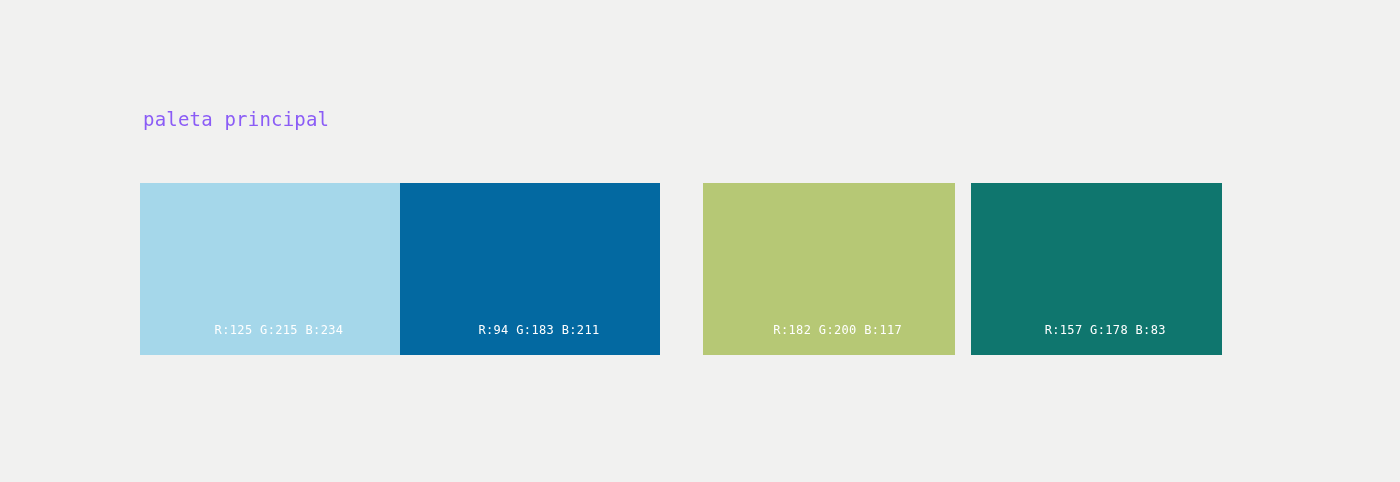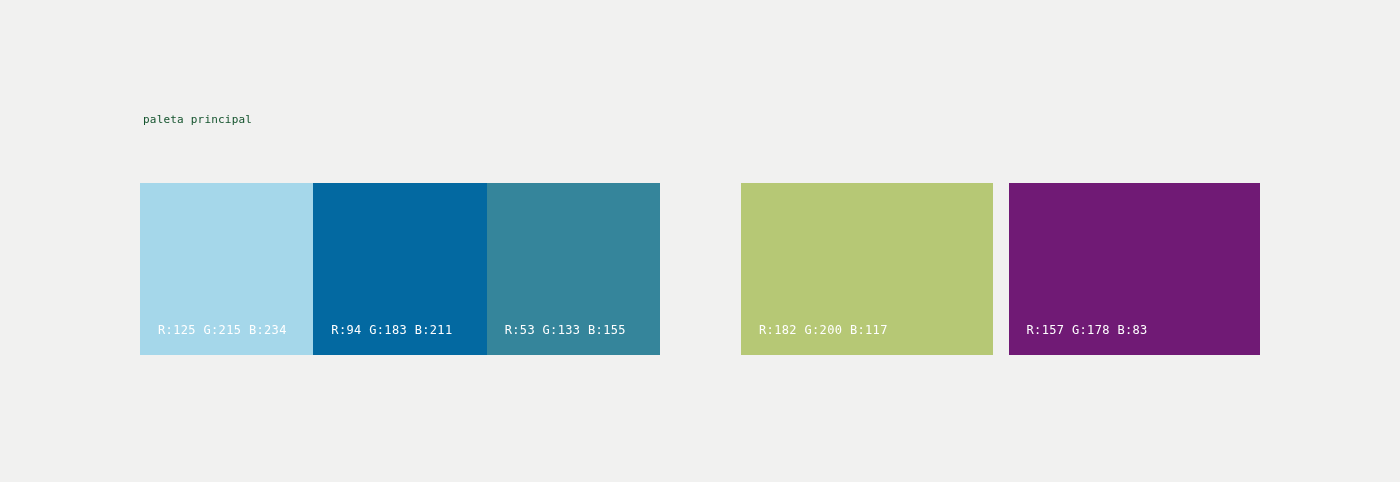--- a/index.html
+++ b/index.html
@@ -20,24 +20,24 @@
     position: relative;
     width: 1400px;
     height: 482px;
   }
 
   .page-title {
     position: absolute;
     left: 143px;
     top: 110px;
     font-family: "DejaVu Sans Mono", "Liberation Mono", monospace;
-    font-size: 11px;
+    font-size: 19px;
     line-height: 19px;
     letter-spacing: 0.2px;
-    color: #14532d;
+    color: #8b5cf6;
     white-space: nowrap;
     user-select: none;
   }
 
   .palette-row {
     position: absolute;
     left: 140px;
     top: 183px;
     width: 1114px;
     height: 172px;
@@ -51,31 +51,31 @@
     flex-direction: row;
     align-items: stretch;
   }
 
   .swatch-group.group-blue {
     left: 0px;
     width: 520px;
   }
 
   .swatch-group.group-green {
-    left: 601px;
+    left: 563px;
     width: 519px;
   }
 
   .swatch {
     position: relative;
     height: 172px;
     flex: 1 1 0;
     display: flex;
     align-items: flex-end;
-    justify-content: flex-start;
+    justify-content: center;
     box-sizing: border-box;
     padding: 0 0 18px 18px;
   }
 
   .swatch-label {
     font-family: "DejaVu Sans Mono", "Liberation Mono", monospace;
     font-size: 12px;
     line-height: 14px;
     letter-spacing: 0.35px;
     color: #ffffff;
@@ -92,28 +92,25 @@
 
   <div class="palette-row">
 
     <div class="swatch-group group-blue">
       <div class="swatch" style="background-color: rgb(165, 215, 234);">
         <span class="swatch-label">R:125 G:215 B:234</span>
       </div>
       <div class="swatch" style="background-color: #0369a1;">
         <span class="swatch-label">R:94 G:183 B:211</span>
       </div>
-      <div class="swatch" style="background-color: rgb(53, 133, 155);">
-        <span class="swatch-label">R:53 G:133 B:155</span>
-      </div>
     </div>
 
     <div class="swatch-group group-green">
       <div class="swatch" style="background-color: rgb(182, 200, 117);">
         <span class="swatch-label">R:182 G:200 B:117</span>
       </div>
-      <div class="swatch" style="background-color: #701a75; margin-left: 16px;">
+      <div class="swatch" style="background-color: #0f766e; margin-left: 16px;">
         <span class="swatch-label">R:157 G:178 B:83</span>
       </div>
     </div>
 
   </div>
 </div>
 
 </body></html>

